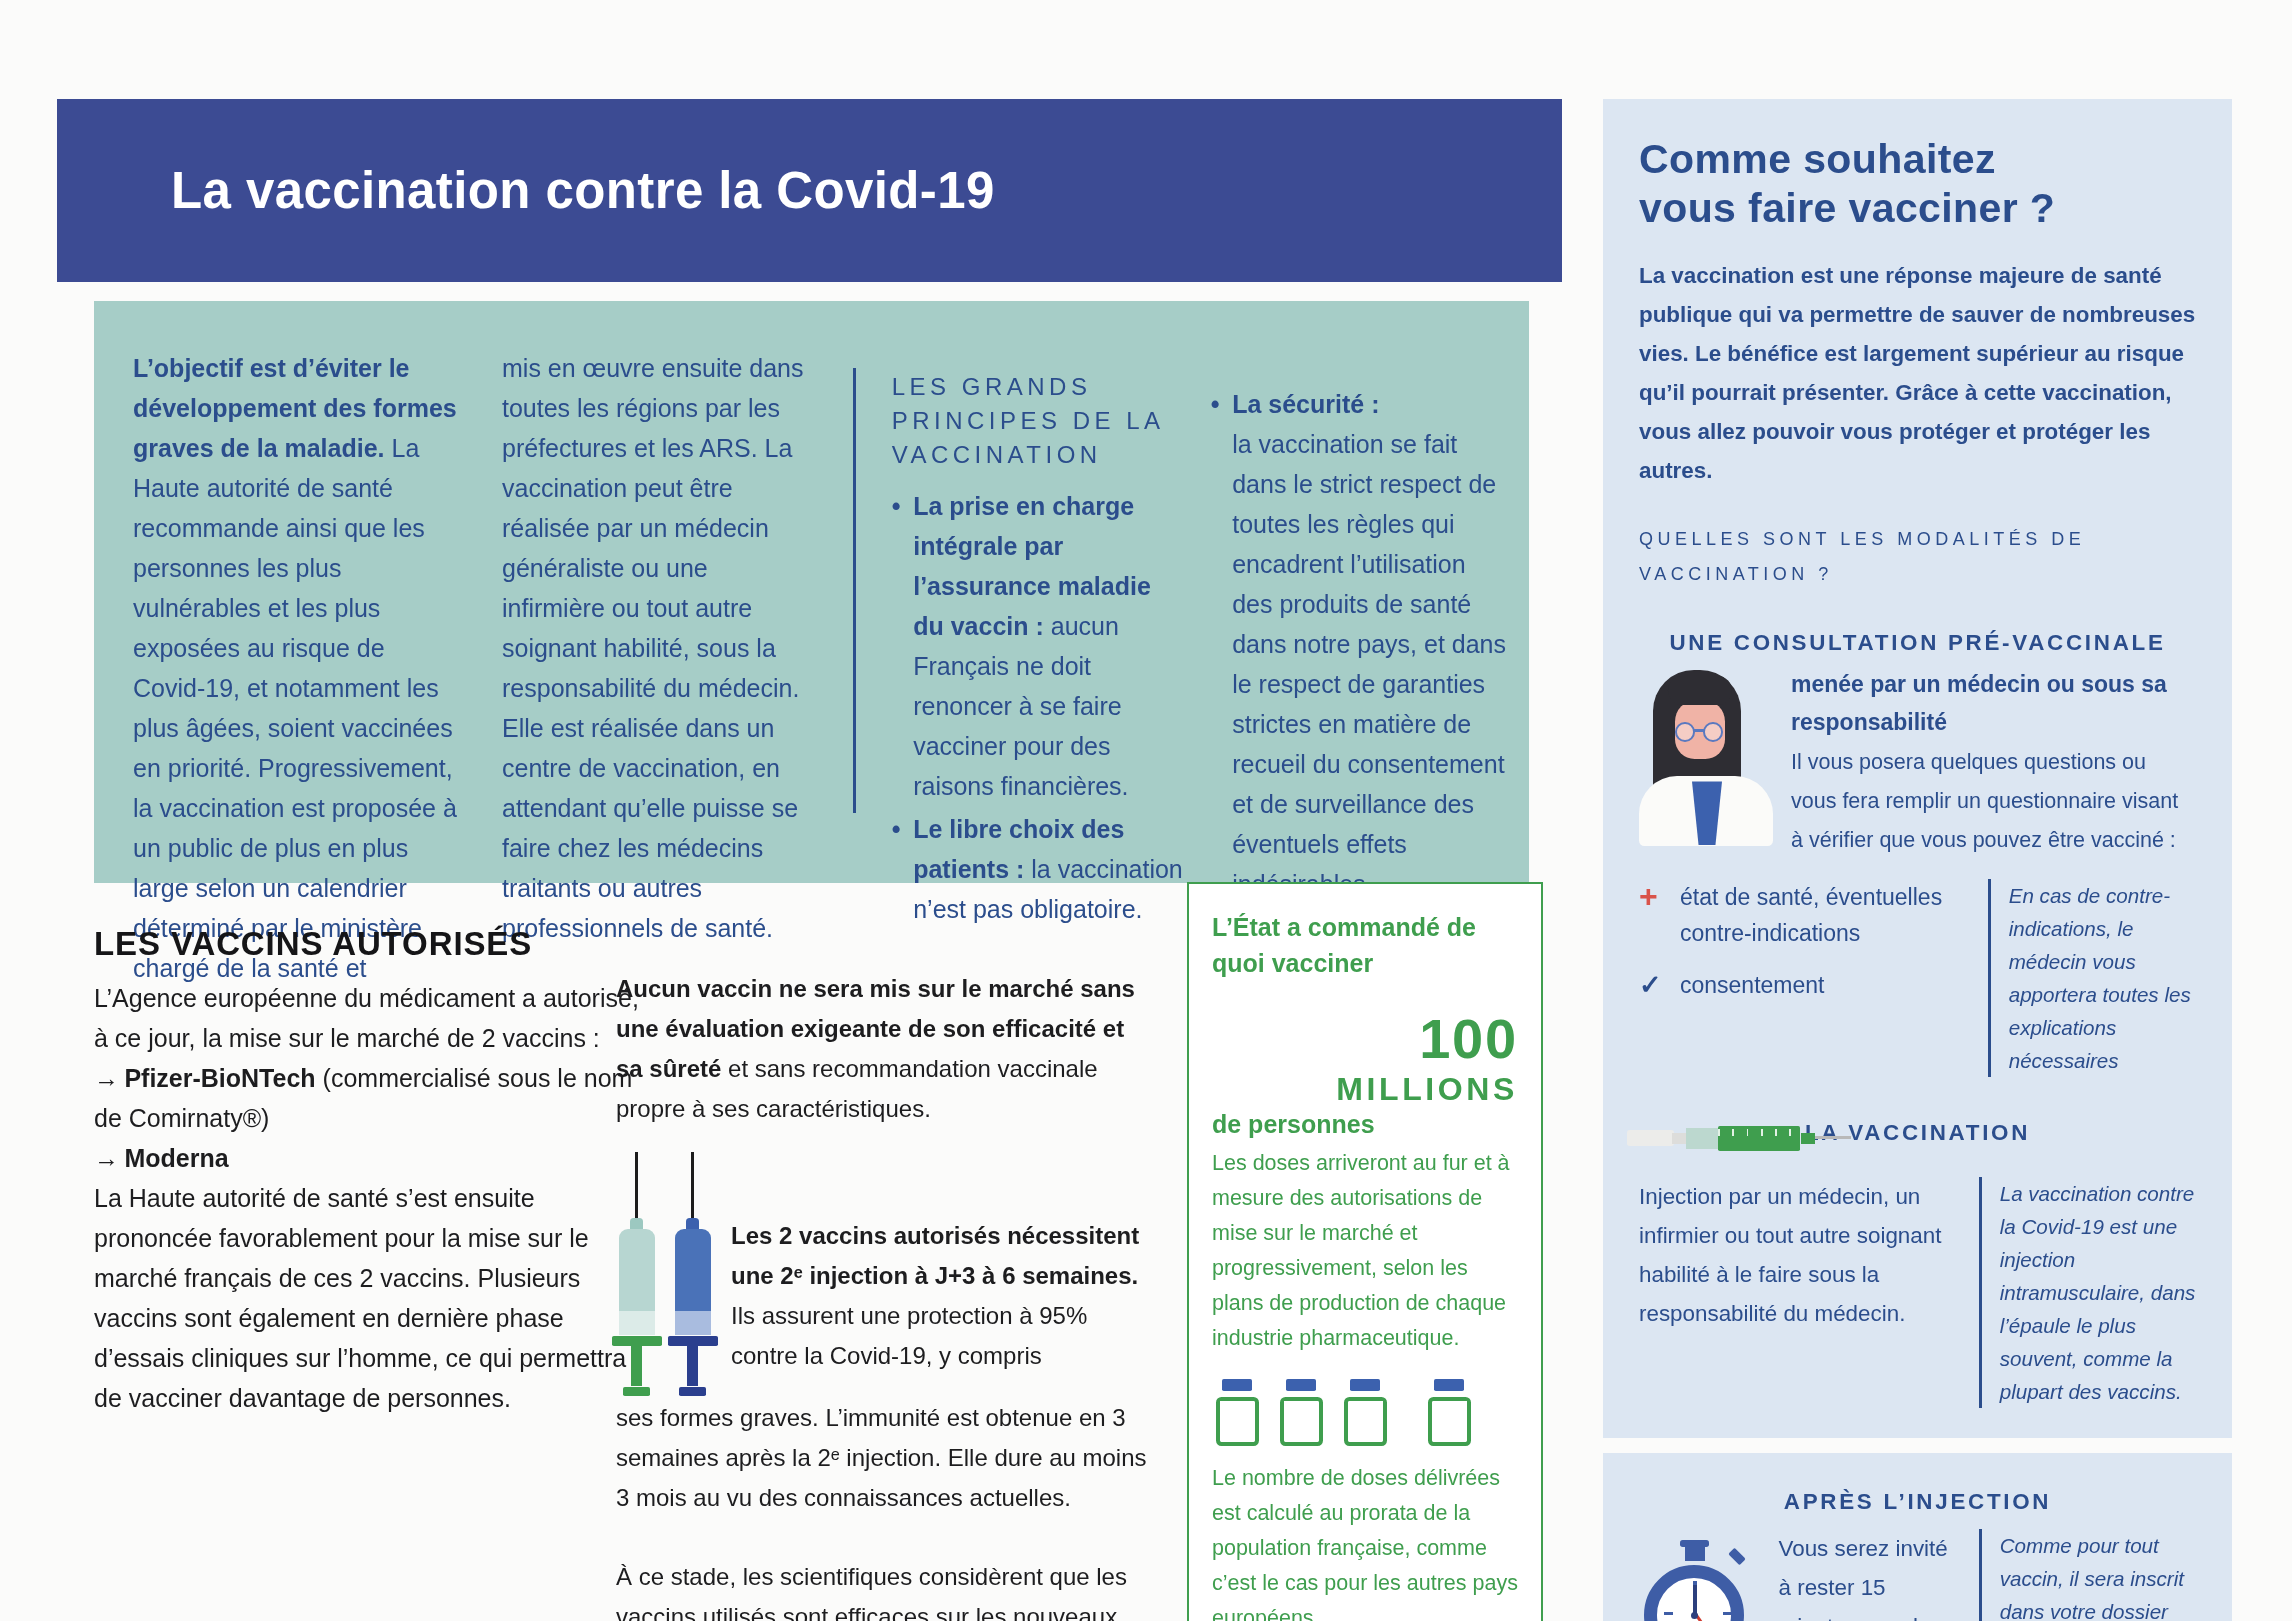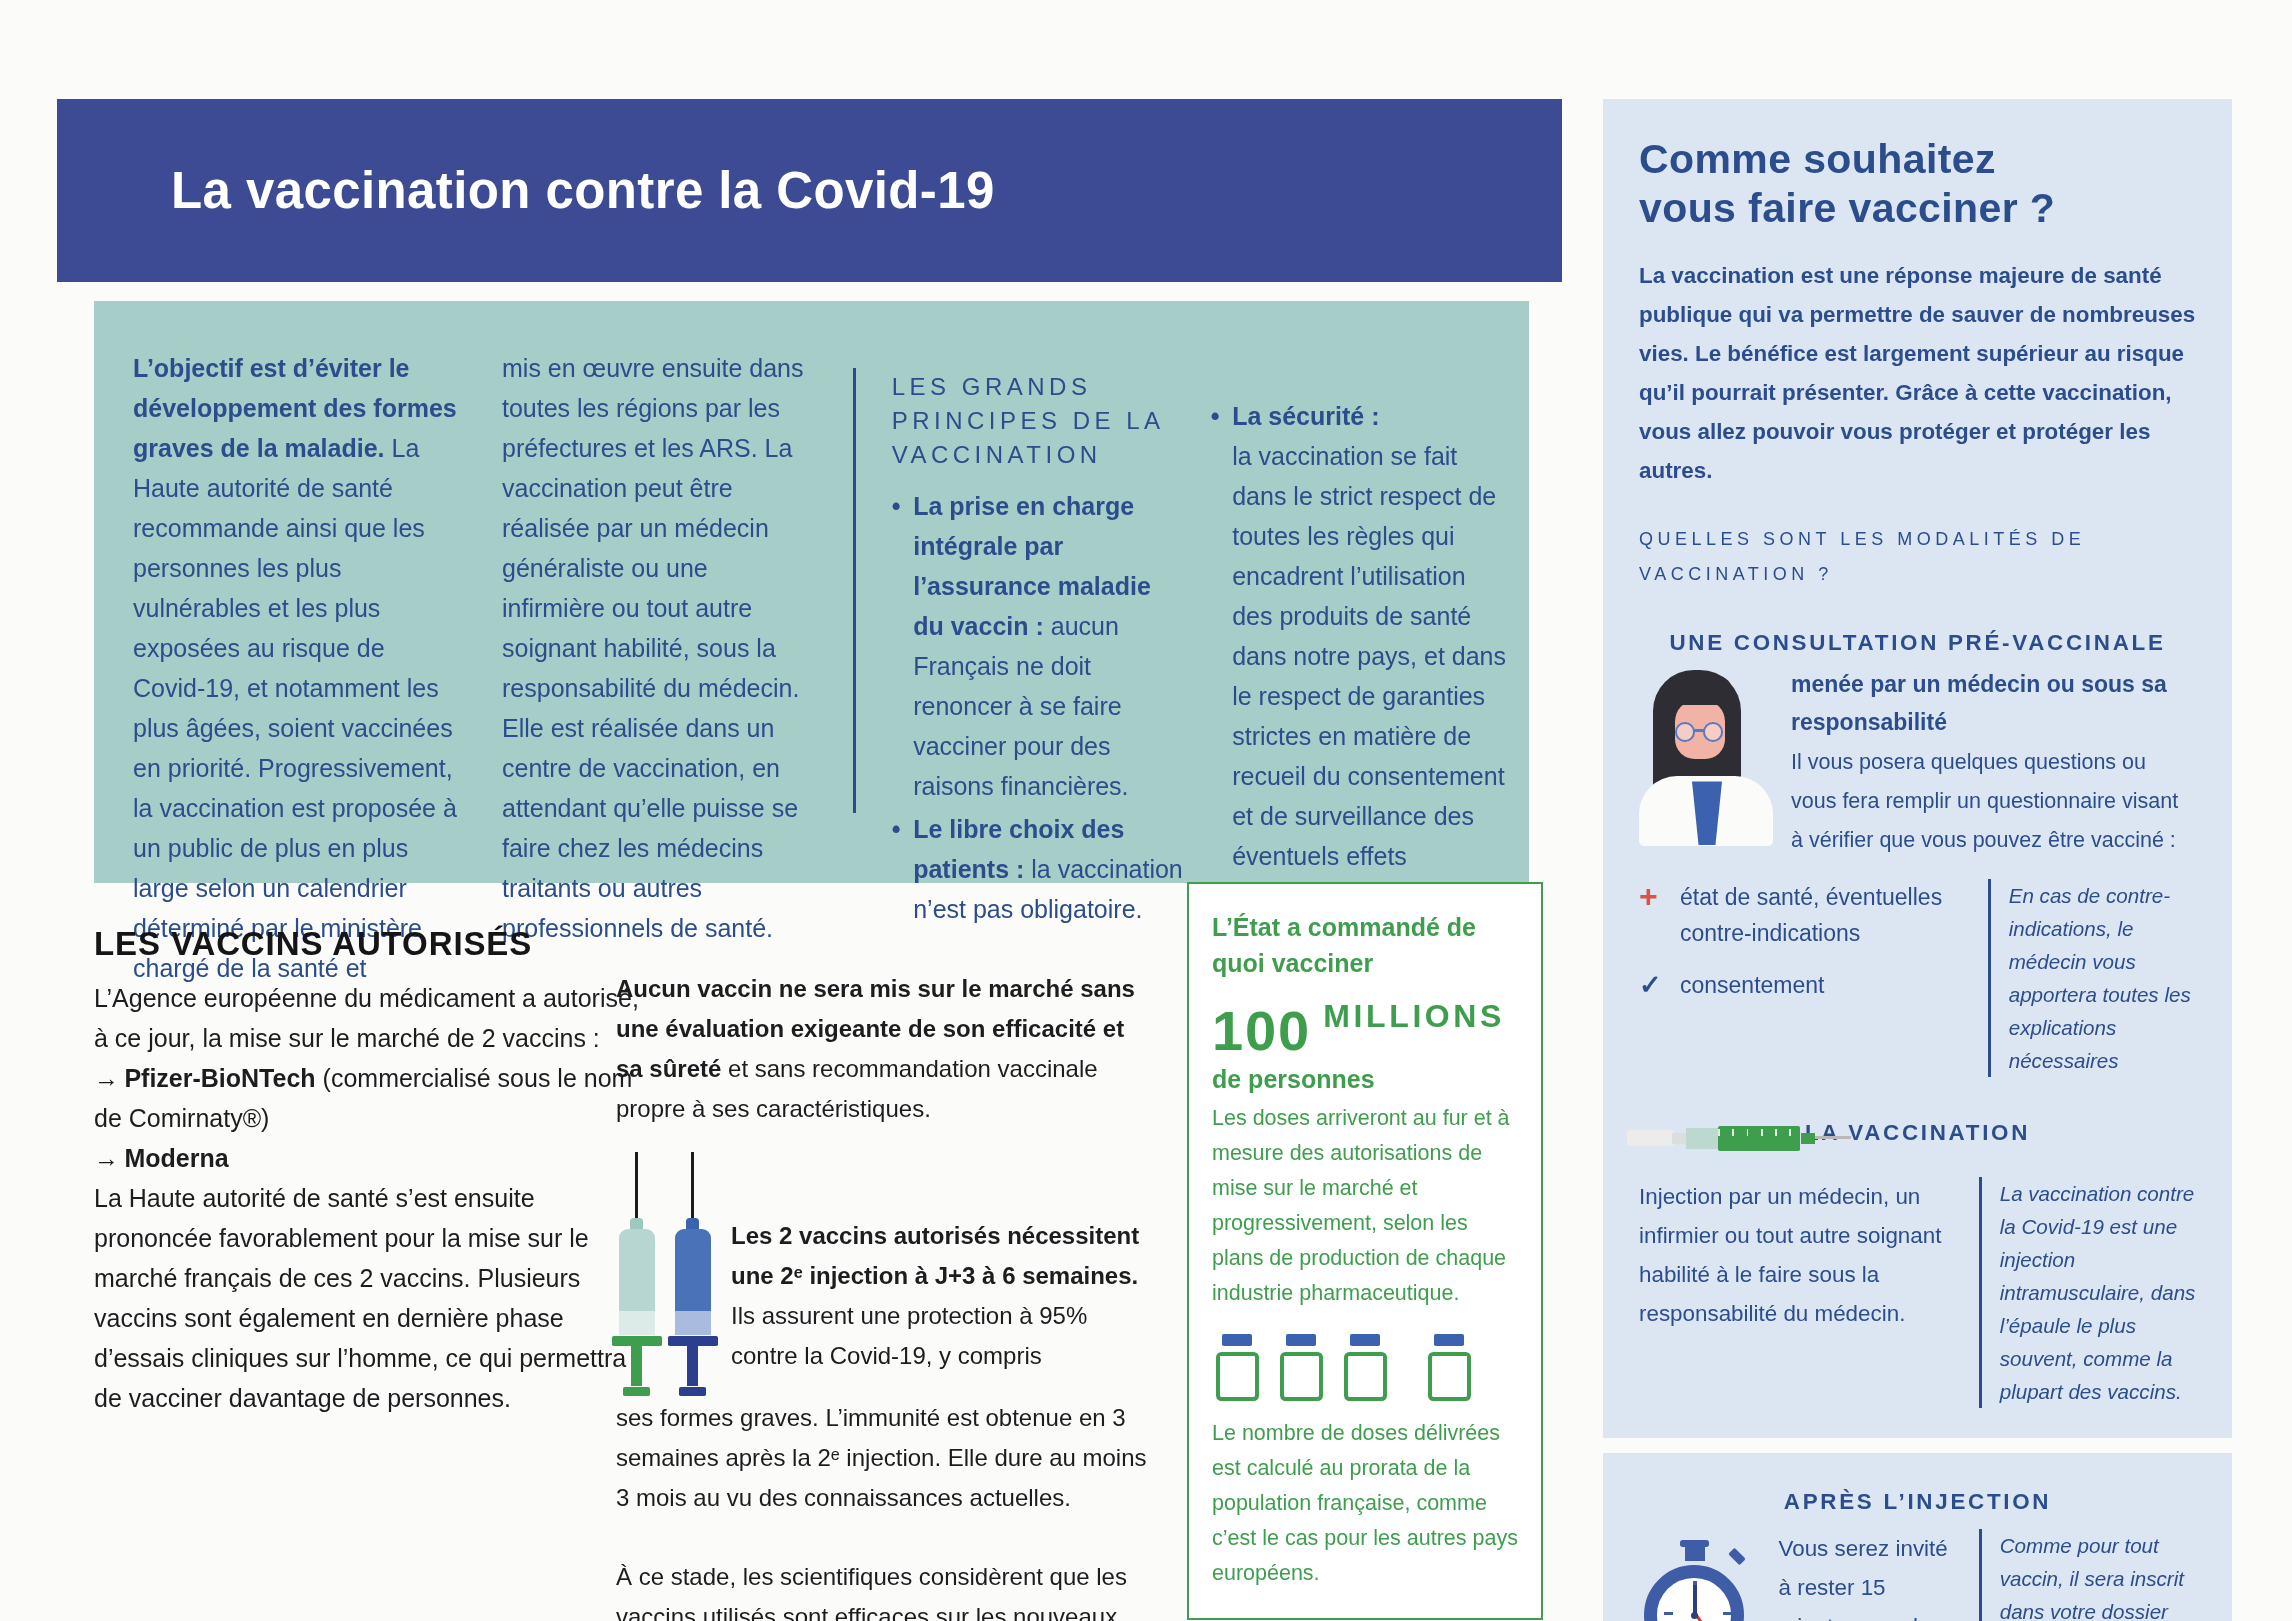--- a/index.html
+++ b/index.html
@@ -71,21 +71,21 @@
   .s2 .hub{background:#3c61ae;} .s2 .barrel{background:#4a72b8;} .s2 .lower{background:#a9bcdf;}
   .s2 .flange,.s2 .rod,.s2 .foot{background:#2b3f8e;}
 
   
   .green-box {
     position:absolute; left:1187px; top:882px; width:356px;
     background:#ffffff; border:2.7px solid #3f9e4e; color:#3f9e4e;
     padding:25px 23px 27px;
   }
   .gb-title { font-weight:bold; font-size:25px; line-height:36px; }
-  .gb-num-row { margin-top:17px; display:flex; align-items:flex-start; }
+  .gb-num-row { margin-top:25px; display:flex; align-items:flex-end;flex-direction:column; }
   .gb-number { font-size:56px; font-weight:bold; letter-spacing:1.8px; }
   .gb-unit { font-size:32px; font-weight:bold; letter-spacing:3.6px; margin-left:12.5px; }
   .gb-sub { font-weight:bold; font-size:25px; margin-top:1.8px; }
   .gb-p { font-size:21.5px; line-height:35px; margin-top:7.2px; }
   .vials { display:flex; margin:23px 0 14.3px; }
   .vial { position:relative; width:50px; height:68px; margin-right:14.3px; }
   .vial.last { margin-left:19.7px; }
   .vial .cap  { position:absolute; left:9.9px; top:0; width:30px; height:11.6px; background:#3c61ae; border-radius:1.8px; }
   .vial .body { position:absolute; left:3.6px; top:18px; width:43px; height:49px; border:4.5px solid #3f9e4e; border-radius:5.4px; background:#fff; }
   .vial .band { position:absolute; left:8px; top:22.4px; width:34px; height:14.3px; background:#ffffff; }
@@ -152,21 +152,21 @@
   .dr-hair  { position:absolute; left:14.3px; top:0; width:88px; height:136px; background:#2e2d33; border-radius:41px 41px 23px 23px; }
   .dr-face  { position:absolute; left:36px; top:30px; width:50px; height:59px; background:#f0b3a6; border-radius:21.5px 21.5px 19.7px 19.7px; }
   .dr-fringe{ position:absolute; left:29px; top:5.4px; width:64px; height:29px; background:#2e2d33; border-radius:29px; }
   .dr-g1, .dr-g2 { position:absolute; width:19.7px; height:19.7px; border:2.7px solid #5a79c0; border-radius:50%; background:rgba(255,255,255,0.35); }
   .dr-g1 { left:36px; top:52px; } .dr-g2 { left:64px; top:52px; }
   .dr-bridge { position:absolute; left:55px; top:59px; width:10.7px; height:2.7px; background:#5a79c0; }
   .dr-coat  { position:absolute; left:0; top:106px; width:134px; height:70px; background:#fbfbf9; border-radius:38px 38px 5.4px 5.4px; }
   .dr-shirt { position:absolute; left:53px; top:111px; width:30px; height:64px; background:#3c61ae; clip-path:polygon(0 0,100% 0,78% 100%,22% 100%); }
 
   b, strong { font-weight:bold; }
-  .nowrap-block { display:block;margin-top:12px; }
+  .nowrap-block { display:block; }
 </style>
 </head>
 <body>
 
 <div class="page">
 
   <div class="banner">
     <h1>La vaccination contre la Covid-19</h1>
   </div>
 

